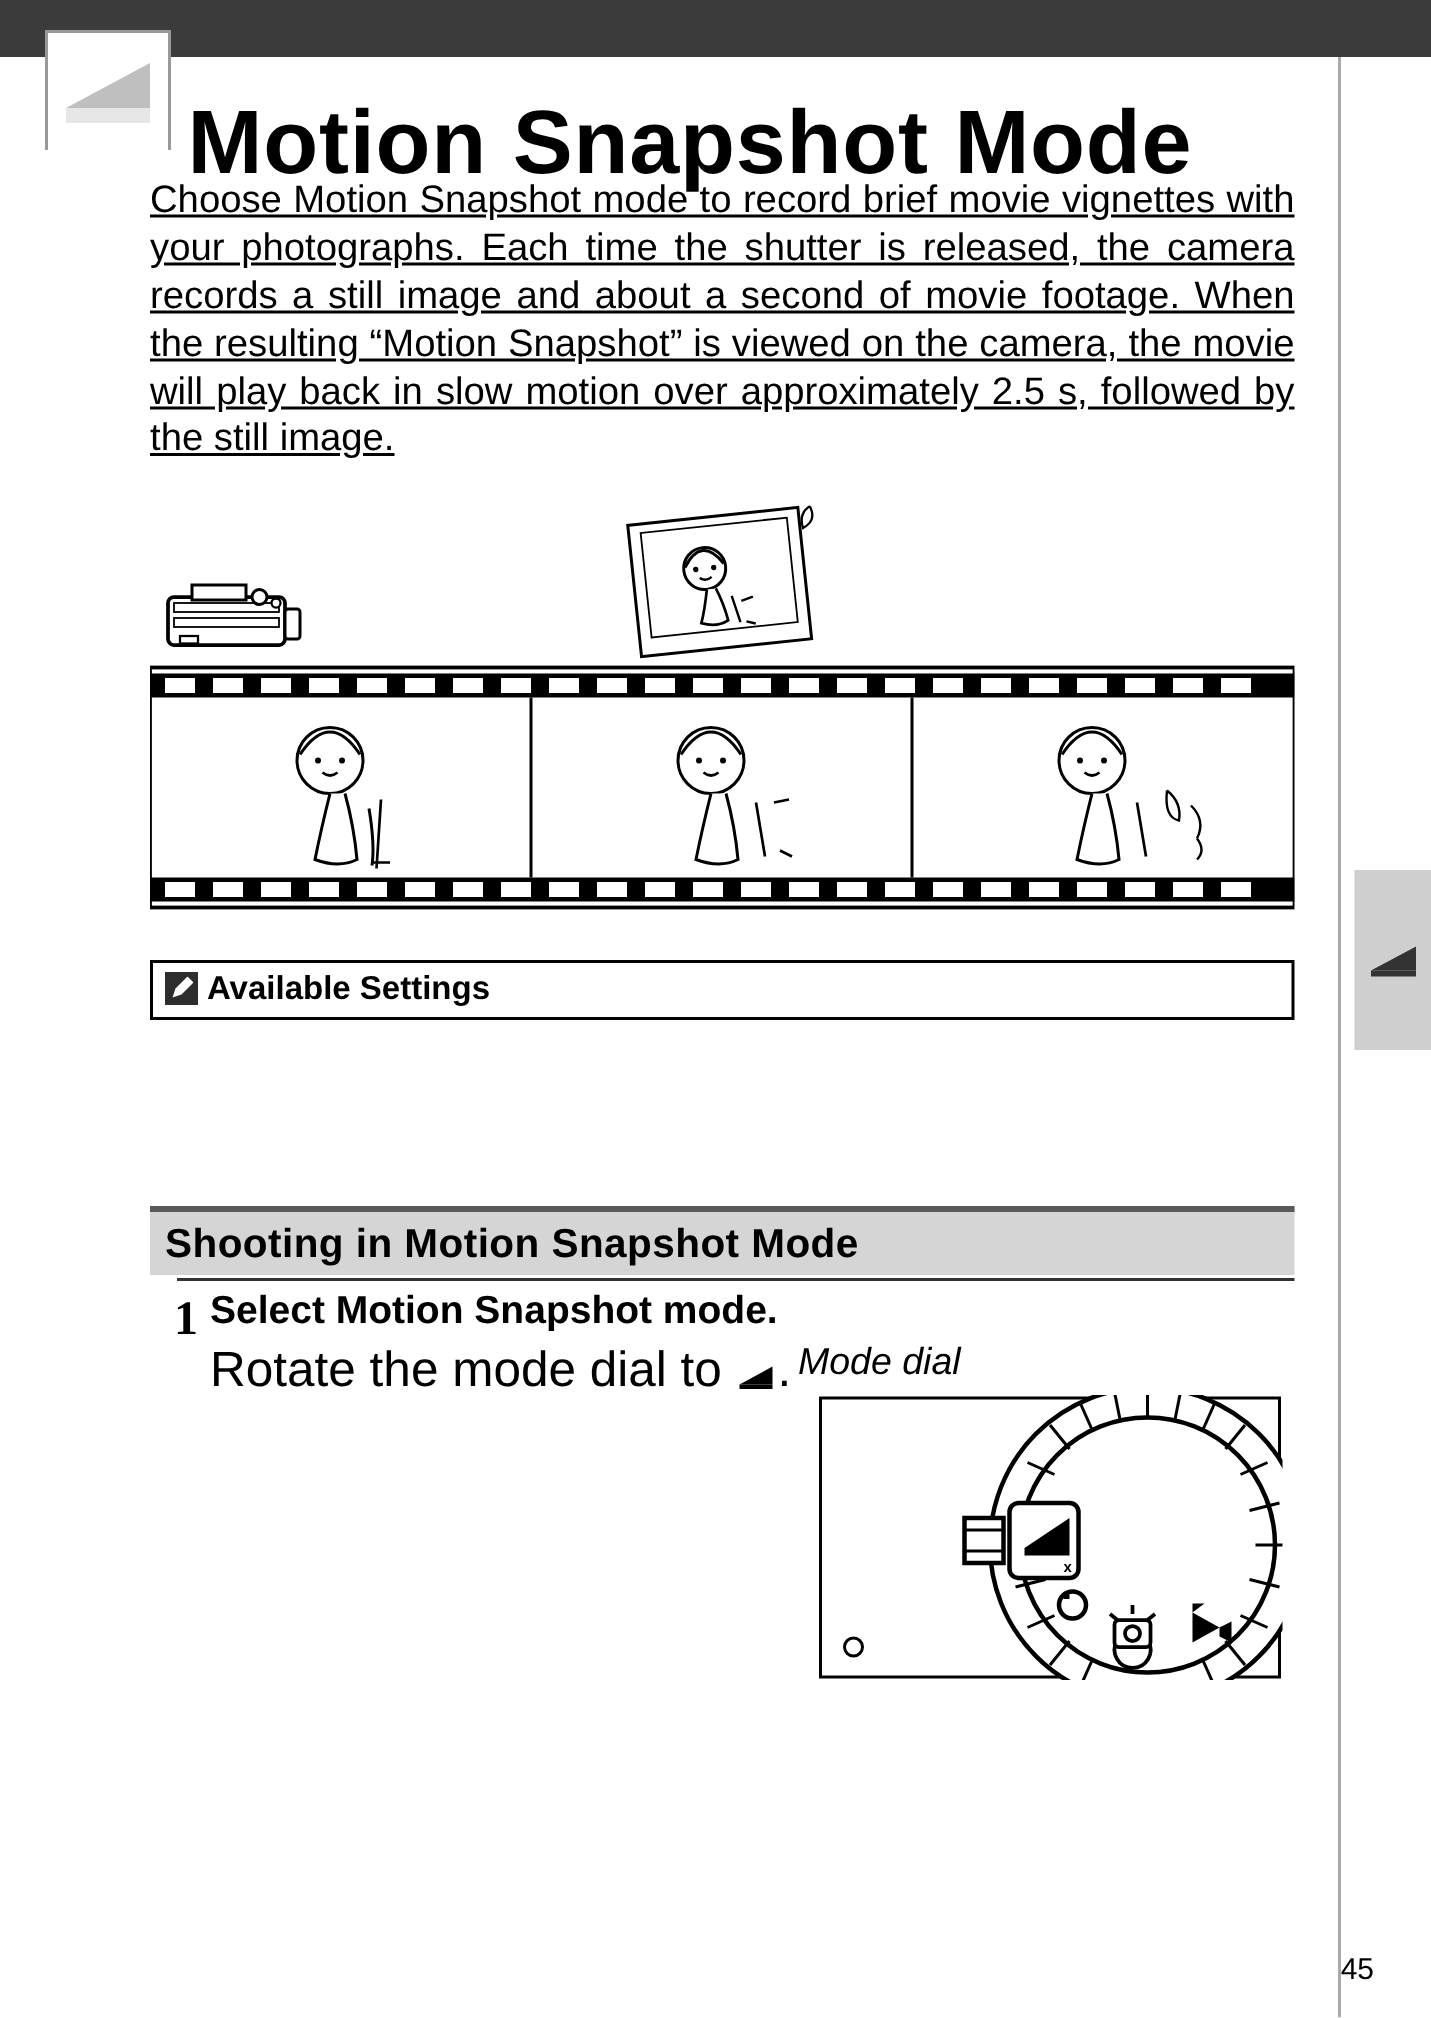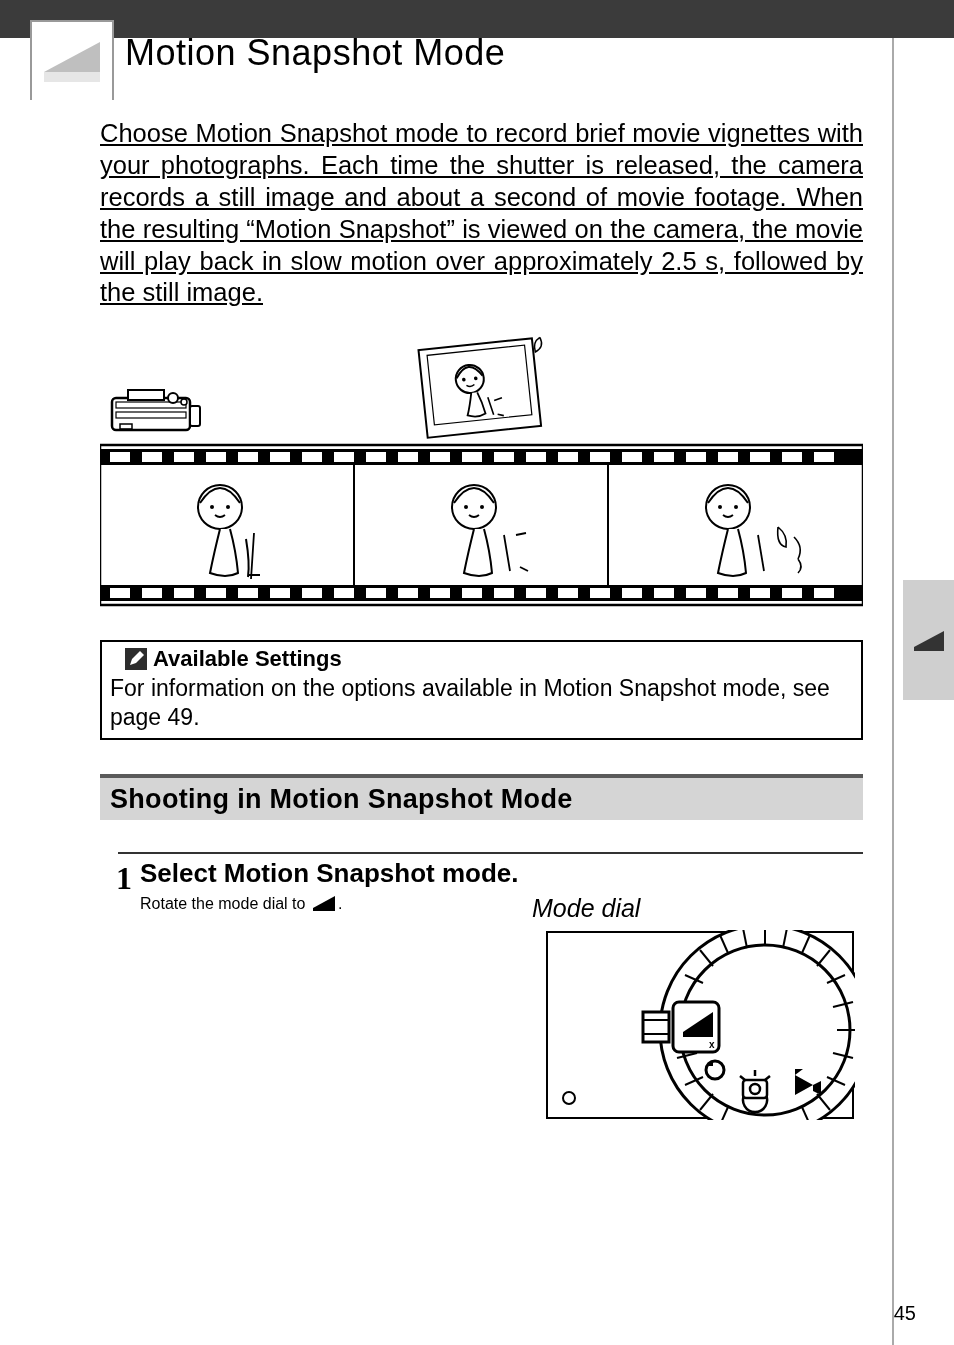--- a/index.html
+++ b/index.html
@@ -2,35 +2,35 @@
 <html><head>
 <meta charset="utf-8">
 <style>
   * { box-sizing: border-box; margin: 0; padding: 0; }
   html, body { width: 954px; height: 1345px; font-family: "Segoe UI", "Helvetica Neue", Arial, sans-serif; background: #fff; color: #000; }
   .page { width: 954px; height: 1345px; position: relative; }
   .topbar { position: absolute; left: 0; top: 0; width: 954px; height: 38px; background: #3b3b3b; }
   .tab-white { position: absolute; left: 30px; top: 20px; width: 84px; height: 80px; background: #fff; border: 2px solid #999; border-bottom: none; }
   .tab-inner { position: absolute; left: 10px; top: 10px; width: 60px; height: 52px; }
   .content-frame { position: absolute; left: 20px; top: 38px; width: 874px; height: 1307px; border-right: 2px solid #aaa; }
-  .title { position: absolute; left: 125px; top: 32px; font-size: 36px; font-weight: 400; letter-spacing: 0.5px; }
+  .title { position: absolute; left: 125px; top: 60px; font-size: 60px; font-weight: 700; letter-spacing: 0.5px; }
   .intro { position: absolute; left: 100px; top: 118px; width: 763px; font-size: 25.5px; line-height: 1.25; text-align: justify; text-decoration: underline; }
   .illus-wrap { position: absolute; left: 100px; top: 330px; width: 763px; height: 280px; }
   .camera-svg { position: absolute; left: 10px; top: 50px; }
   .photo-svg { position: absolute; left: 305px; top: 0; }
   .film-svg { position: absolute; left: 0; top: 105px; }
   .note-box { position: absolute; left: 100px; top: 640px; width: 763px; border: 2px solid #000; padding: 4px 8px 6px 8px; }
-  .note-title-row { display: flex; align-items: center; gap: 6px; font-size: 22px; font-weight: 700; margin-left: 15px; }
+  .note-title-row { display: flex; align-items: center; gap: 6px; font-size: 22px; font-weight: 700; }
   .note-icon { width: 22px; height: 22px; background: #2d2d2d; display: inline-flex; align-items: center; justify-content: center; }
   .note-body { font-size: 23px; line-height: 1.25; margin-top: 2px; }
-  .section-head { position: absolute; left: 100px; top: 774px; width: 763px; height: 46px; background: #d5d5d5; border-top: 4px solid #5a5a5a; display: flex; align-items: center; padding-left: 10px; font-size: 27px; font-weight: 800; letter-spacing: 0.3px; }
+  .section-head { position: absolute; left: 100px; top: 804px; width: 763px; height: 46px; background: #d5d5d5; border-top: 4px solid #5a5a5a; display: flex; align-items: center; padding-left: 10px; font-size: 27px; font-weight: 800; letter-spacing: 0.3px; }
   .step-hr { position: absolute; left: 118px; top: 852px; width: 745px; height: 2px; background: #333; }
   .step-num { position: absolute; left: 116px; top: 860px; font-size: 32px; font-weight: 800; font-family: Georgia, "Times New Roman", serif; }
   .step-title { position: absolute; left: 140px; top: 858px; font-size: 26px; font-weight: 700; }
-  .step-body { position: absolute; left: 140px; top: 894px; font-size: 16px; }
+  .step-body { position: absolute; left: 140px; top: 894px; font-size: 33px; }
   .step-body .iconline { display: inline-block; vertical-align: -3px; margin: 0 2px; }
   .fig-caption { position: absolute; left: 532px; top: 894px; font-size: 25px; font-style: italic; }
   .dial-svg { position: absolute; left: 545px; top: 930px; }
   .side-tab { position: absolute; left: 903px; top: 580px; width: 51px; height: 120px; background: #cfcfcf; display: flex; align-items: center; justify-content: center; }
   .page-num { position: absolute; right: 38px; bottom: 20px; font-size: 20px; }
 </style>
 </head>
 <body>
 
 <div class="page">
@@ -174,21 +174,20 @@
 
   <div class="note-box">
     <div class="note-title-row">
       <span class="note-icon">
         <svg width="16" height="16" viewBox="0 0 16 16">
             <path d="M2 14 L4 8 L12 0 L16 4 L8 12 L2 14 Z" fill="#fff"></path>
           </svg>
       </span>
       <span>Available Settings</span>
     </div>
-    <div class="note-body">For information on the options available in Motion Snapshot mode, see page 49.</div>
   </div>
 
   <div class="section-head">
     <span>Shooting in Motion Snapshot Mode</span>
   </div>
 
   <div class="step-hr"></div>
   <div class="step-num">1</div>
   <div class="step-title">Select Motion Snapshot mode.</div>
   <div class="step-body">

